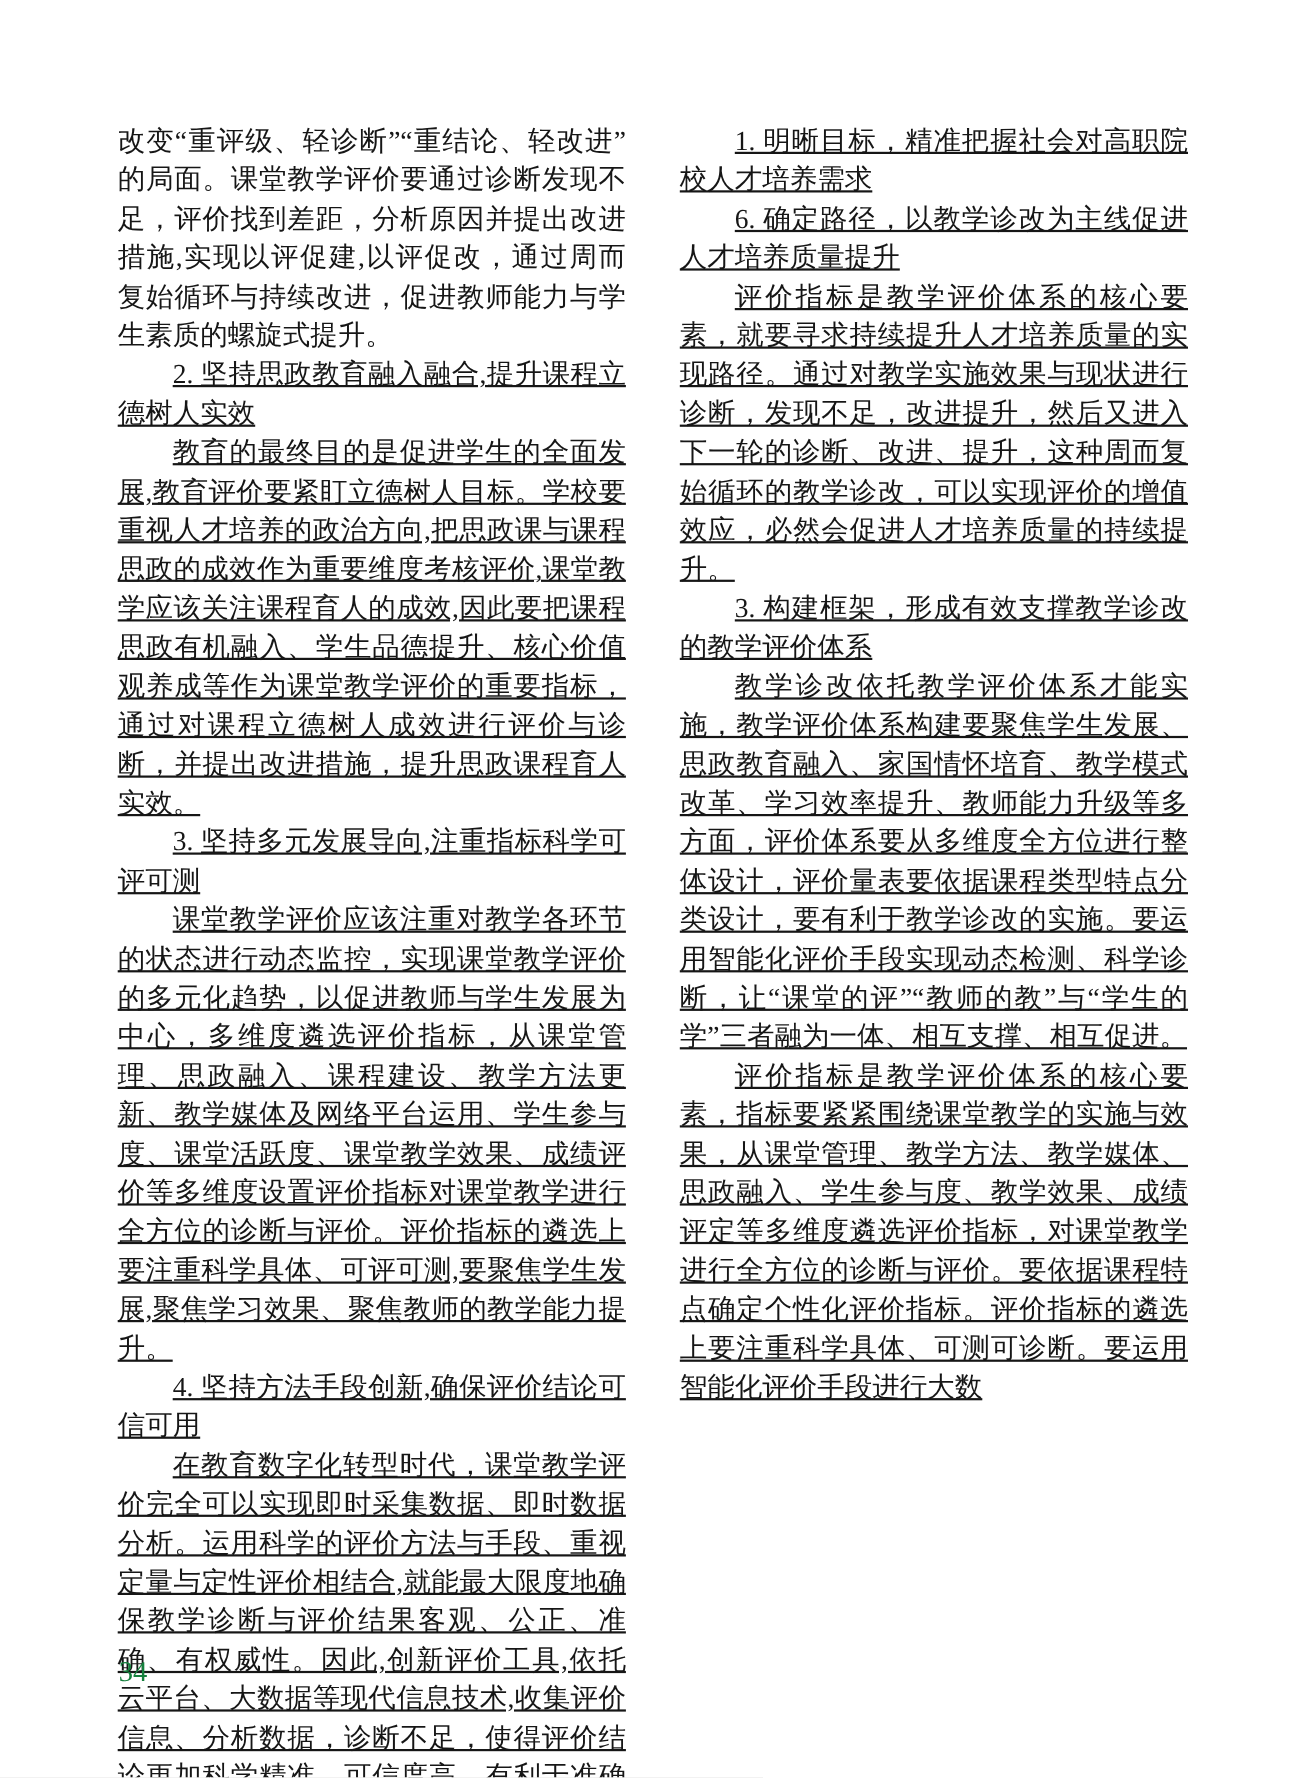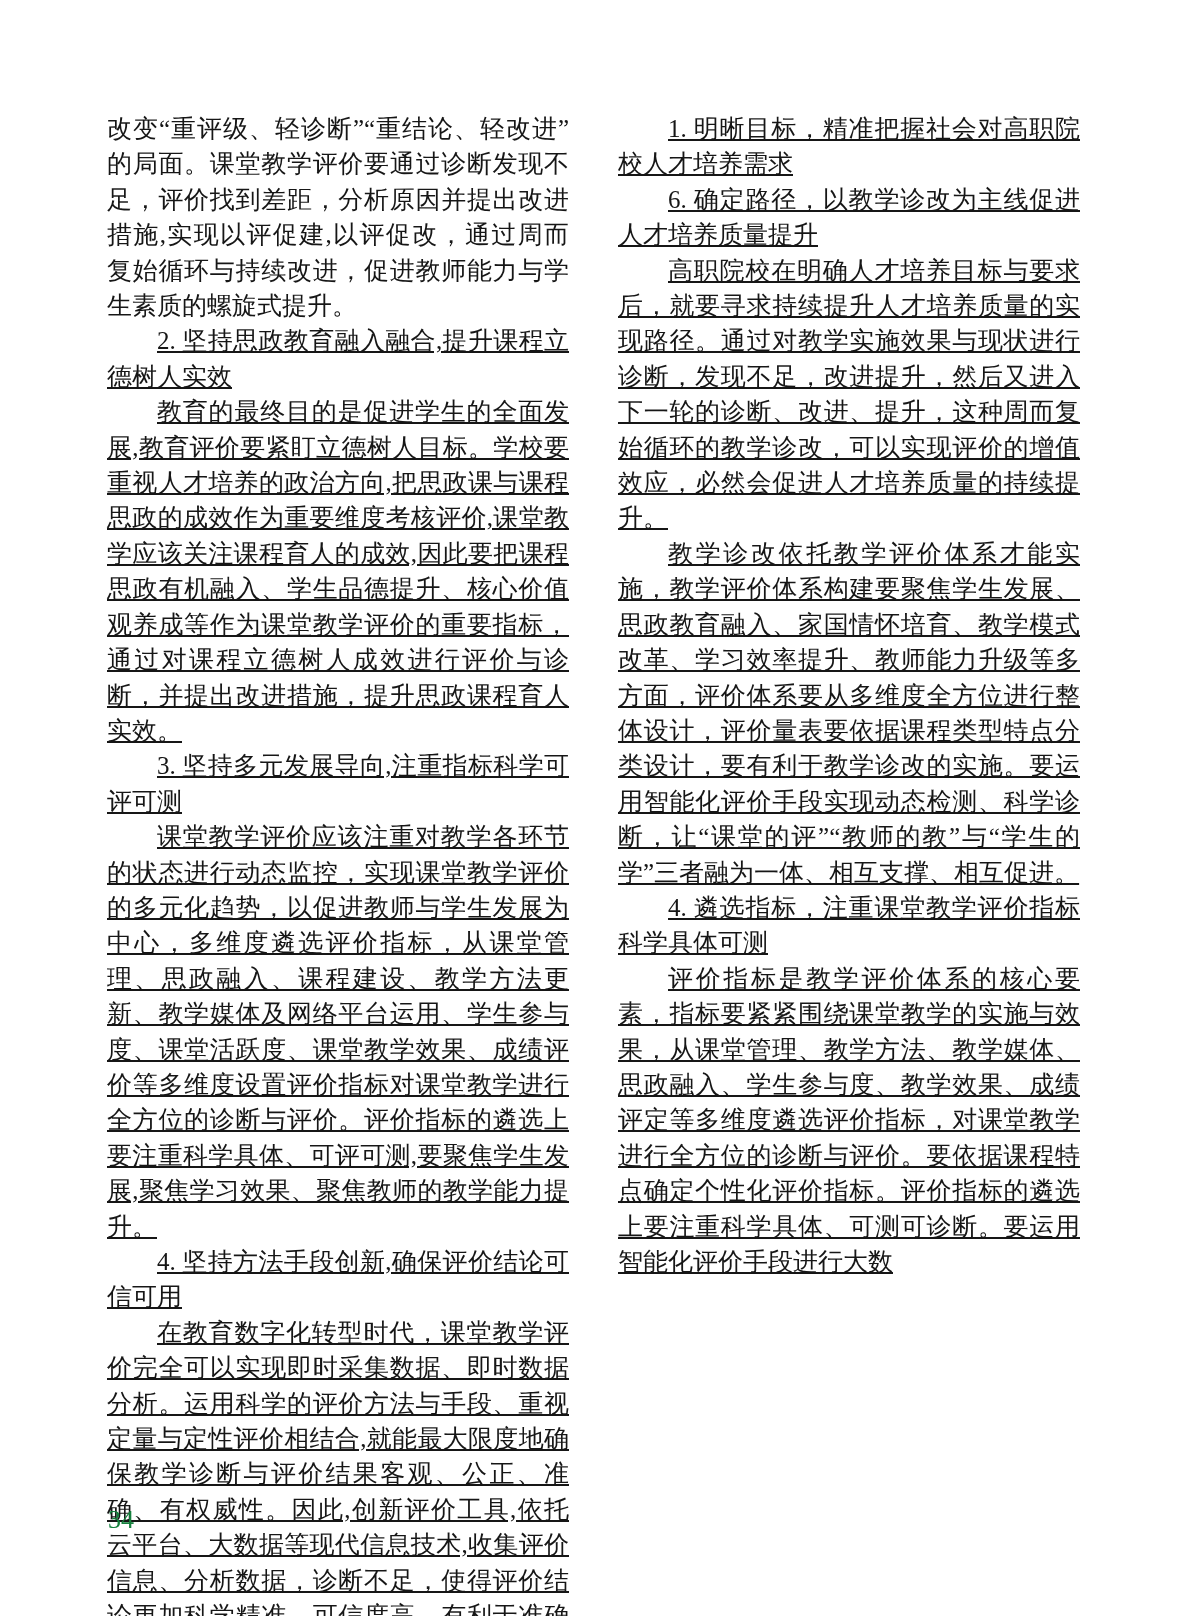--- a/index.html
+++ b/index.html
@@ -58,20 +58,20 @@
         <p class="para indent">2. 坚持思政教育融入融合,提升课程立德树人实效</p>
         <p class="para indent">教育的最终目的是促进学生的全面发展,教育评价要紧盯立德树人目标。学校要重视人才培养的政治方向,把思政课与课程思政的成效作为重要维度考核评价,课堂教学应该关注课程育人的成效,因此要把课程思政有机融入、学生品德提升、核心价值观养成等作为课堂教学评价的重要指标，通过对课程立德树人成效进行评价与诊断，并提出改进措施，提升思政课程育人实效。</p>
         <p class="para indent">3. 坚持多元发展导向,注重指标科学可评可测</p>
         <p class="para indent">课堂教学评价应该注重对教学各环节的状态进行动态监控，实现课堂教学评价的多元化趋势，以促进教师与学生发展为中心，多维度遴选评价指标，从课堂管理、思政融入、课程建设、教学方法更新、教学媒体及网络平台运用、学生参与度、课堂活跃度、课堂教学效果、成绩评价等多维度设置评价指标对课堂教学进行全方位的诊断与评价。评价指标的遴选上要注重科学具体、可评可测,要聚焦学生发展,聚焦学习效果、聚焦教师的教学能力提升。</p>
         <p class="para indent">4. 坚持方法手段创新,确保评价结论可信可用</p>
         <p class="para indent">在教育数字化转型时代，课堂教学评价完全可以实现即时采集数据、即时数据分析。运用科学的评价方法与手段、重视定量与定性评价相结合,就能最大限度地确保教学诊断与评价结果客观、公正、准确、有权威性。因此,创新评价工具,依托云平台、大数据等现代信息技术,收集评价信息、分析数据，诊断不足，使得评价结论更加科学精准、可信度高，有利于准确分析原因与提出有针对性的改进措施。</p>
       </div>
     <div class="column">
         <p class="para indent">1. 明晰目标，精准把握社会对高职院校人才培养需求</p>
         <p class="para indent">6. 确定路径，以教学诊改为主线促进人才培养质量提升</p>
-        <p class="para indent">高职院校在明确人才培养目标与要求后，就要寻求持续提升人才培养质量的实现路径。通过对教学实施效果与现状进行诊断，发现不足，改进提升，然后又进入下一轮的诊断、改进、提升，这种周而复始循环的教学诊改，可以实现评价的增值效应，必然会促进人才培养质量的持续提升。</p>
+        <p class="para indent">评价指标是教学评价体系的核心要素，就要寻求持续提升人才培养质量的实现路径。通过对教学实施效果与现状进行诊断，发现不足，改进提升，然后又进入下一轮的诊断、改进、提升，这种周而复始循环的教学诊改，可以实现评价的增值效应，必然会促进人才培养质量的持续提升。</p>
+        <p class="para indent">3. 构建框架，形成有效支撑教学诊改的教学评价体系</p>
         <p class="para indent">教学诊改依托教学评价体系才能实施，教学评价体系构建要聚焦学生发展、思政教育融入、家国情怀培育、教学模式改革、学习效率提升、教师能力升级等多方面，评价体系要从多维度全方位进行整体设计，评价量表要依据课程类型特点分类设计，要有利于教学诊改的实施。要运用智能化评价手段实现动态检测、科学诊断，让“课堂的评”“教师的教”与“学生的学”三者融为一体、相互支撑、相互促进。</p>
-        <p class="para indent">4. 遴选指标，注重课堂教学评价指标科学具体可测</p>
         <p class="para indent">评价指标是教学评价体系的核心要素，指标要紧紧围绕课堂教学的实施与效果，从课堂管理、教学方法、教学媒体、思政融入、学生参与度、教学效果、成绩评定等多维度遴选评价指标，对课堂教学进行全方位的诊断与评价。要依据课程特点确定个性化评价指标。评价指标的遴选上要注重科学具体、可测可诊断。要运用智能化评价手段进行大数</p>
       </div>
   </div>
   <div class="page-number">34</div>
 </div>
 
 </body></html>

